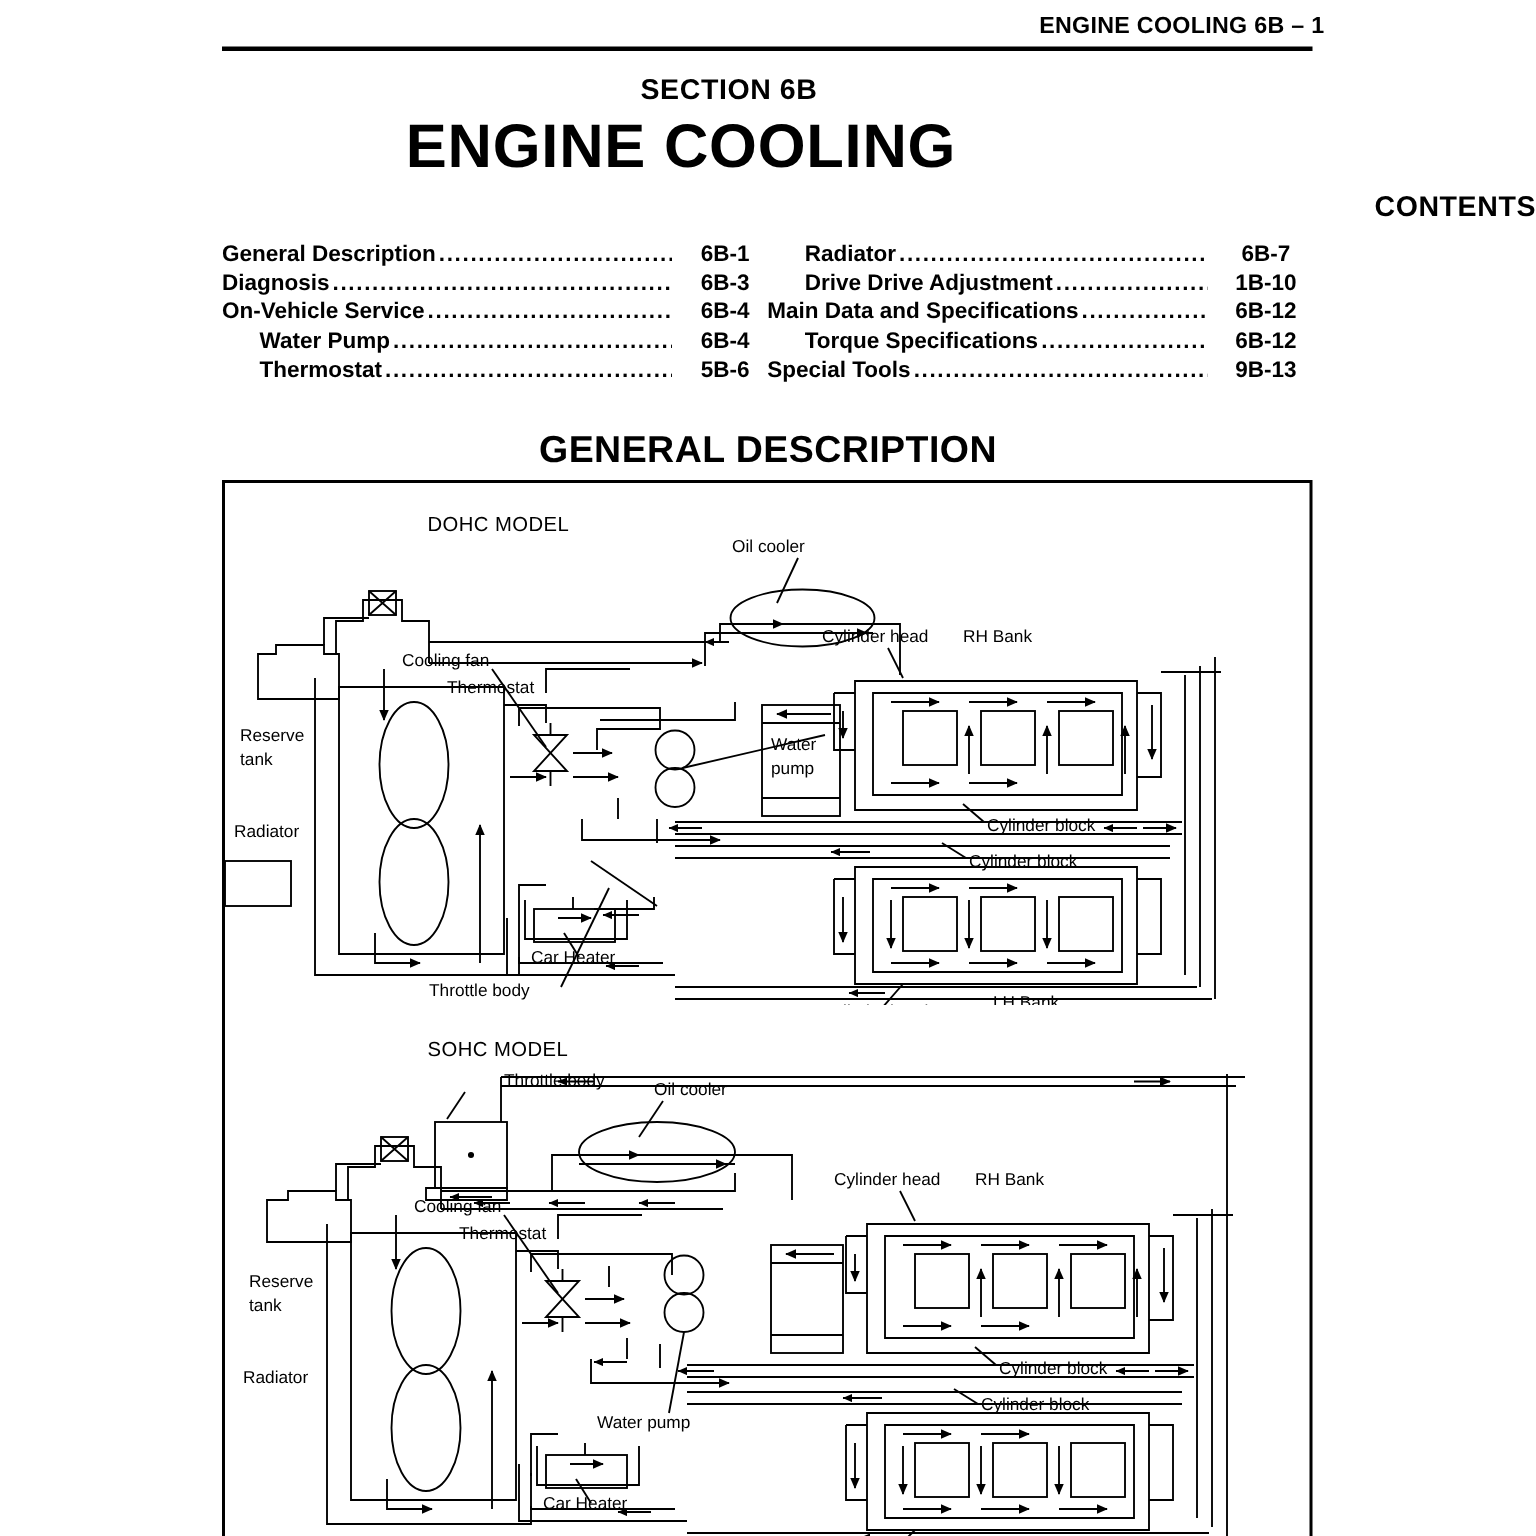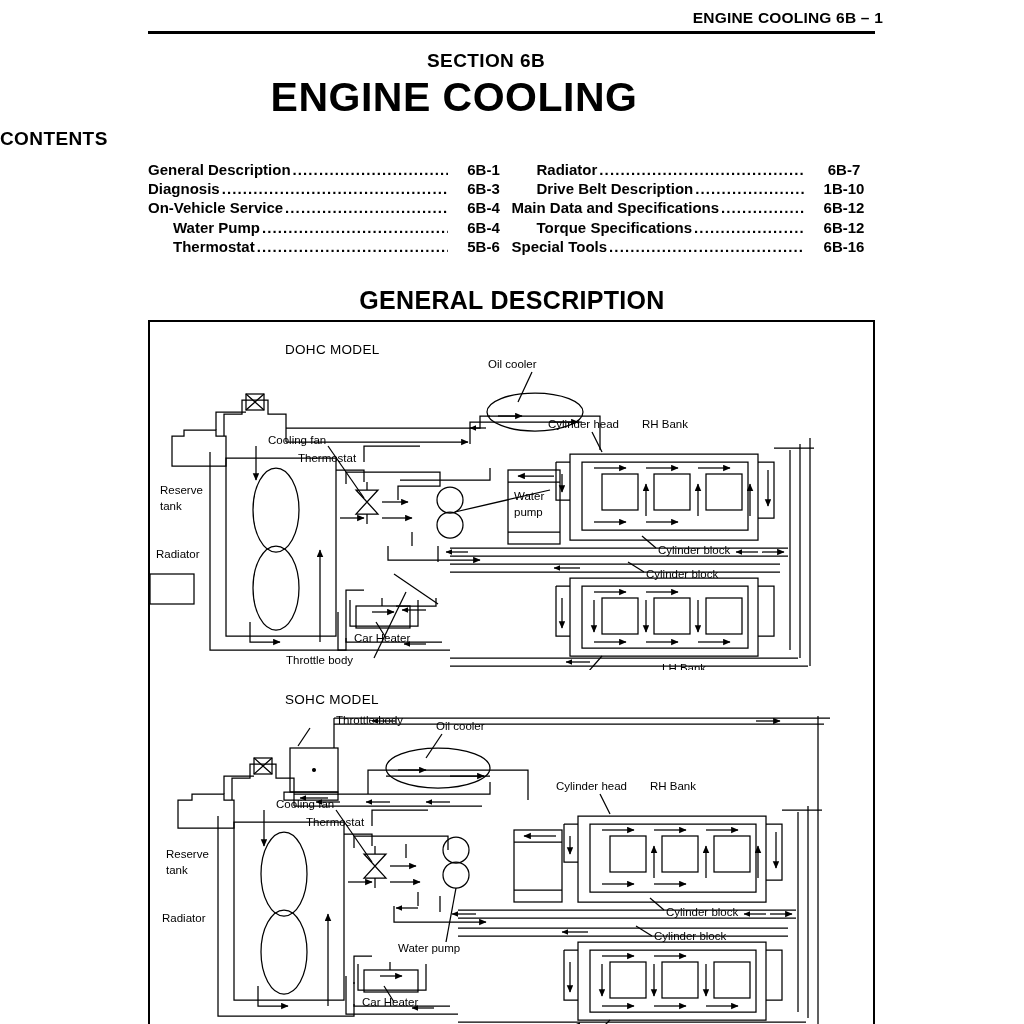--- a/index.html
+++ b/index.html
@@ -58,21 +58,21 @@
     width: 908px;
     text-align: center;
     font-size: 41px;
     font-weight: bold;
     letter-spacing: 0.5px;
   }
   #contents-title {
     position: absolute;
     left: 0; top: 128px;
     width: 1024px;
-    text-align: left;
+    text-align: right;
     font-size: 19px;
     font-weight: bold;
     letter-spacing: 0.4px;
   }
 
   
   #contents {
     position: absolute;
     left: 148px;
     top: 160px;
@@ -191,38 +191,38 @@
     </div>
   </div>
 
   <div class="toc-col right">
     <div class="toc-row indent">
       <span class="toc-label">Radiator</span>
       <span class="toc-dots">......................................................................</span>
       <span class="toc-page">6B-7</span>
     </div>
     <div class="toc-row indent">
-      <span class="toc-label">Drive Belt Description</span>
+      <span class="toc-label">Drive Drive Adjustment</span>
       <span class="toc-dots">......................................................................</span>
       <span class="toc-page">1B-10</span>
     </div>
     <div class="toc-row">
       <span class="toc-label">Main Data and Specifications</span>
       <span class="toc-dots">......................................................................</span>
       <span class="toc-page">6B-12</span>
     </div>
     <div class="toc-row indent">
       <span class="toc-label">Torque Specifications</span>
       <span class="toc-dots">......................................................................</span>
       <span class="toc-page">6B-12</span>
     </div>
     <div class="toc-row">
       <span class="toc-label">Special Tools</span>
       <span class="toc-dots">......................................................................</span>
-      <span class="toc-page">6B-16</span>
+      <span class="toc-page">9B-13</span>
     </div>
   </div>
 </div>
 
 <div id="gd-title">GENERAL DESCRIPTION</div>
 
 <div id="figure-frame">
 
   <div class="model-label" style="left:135px; top:20px;">DOHC MODEL</div>
 

